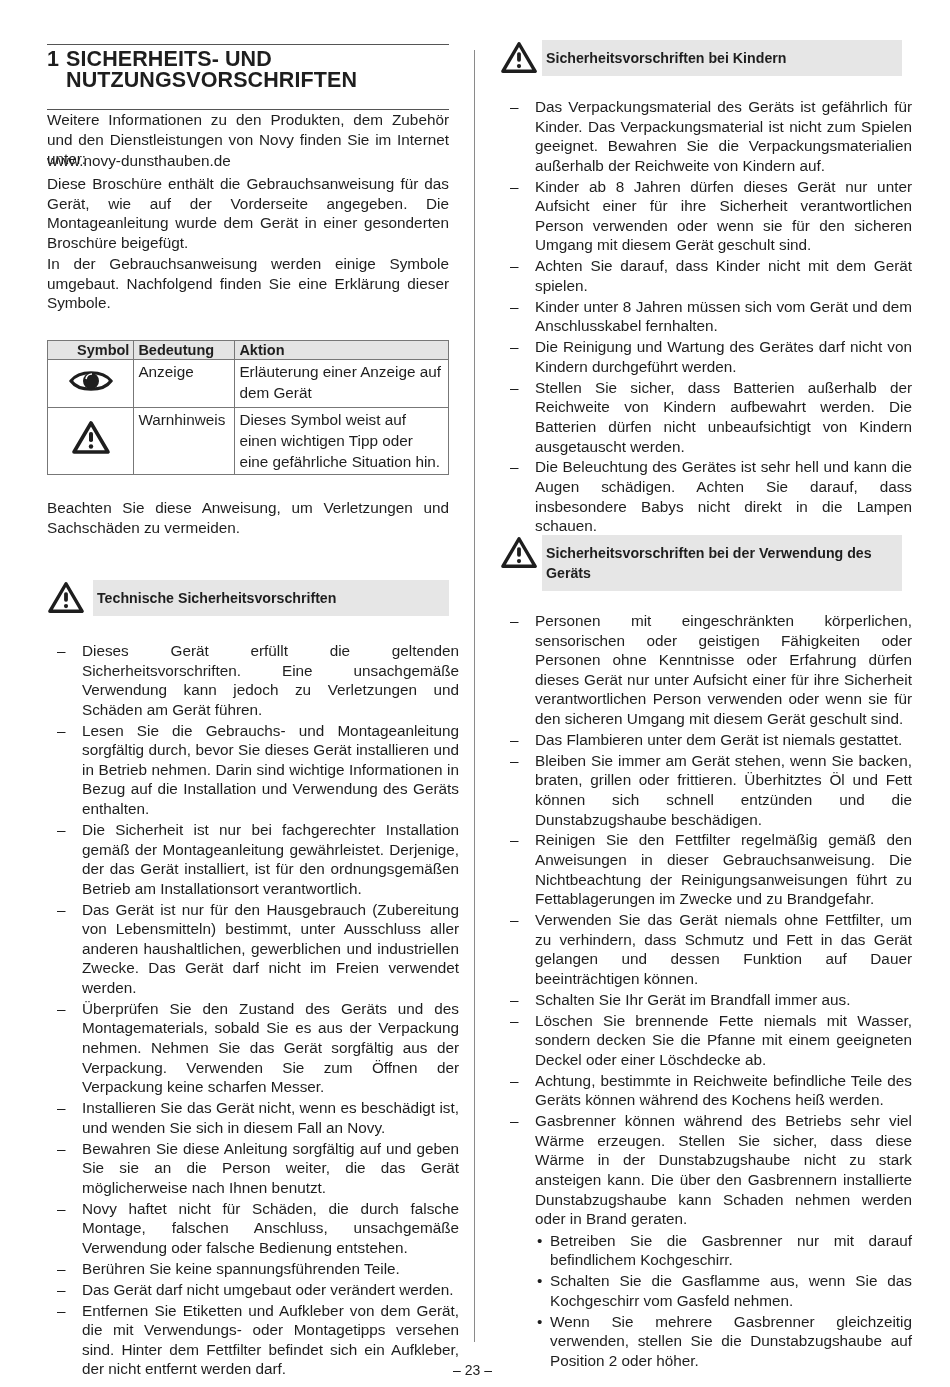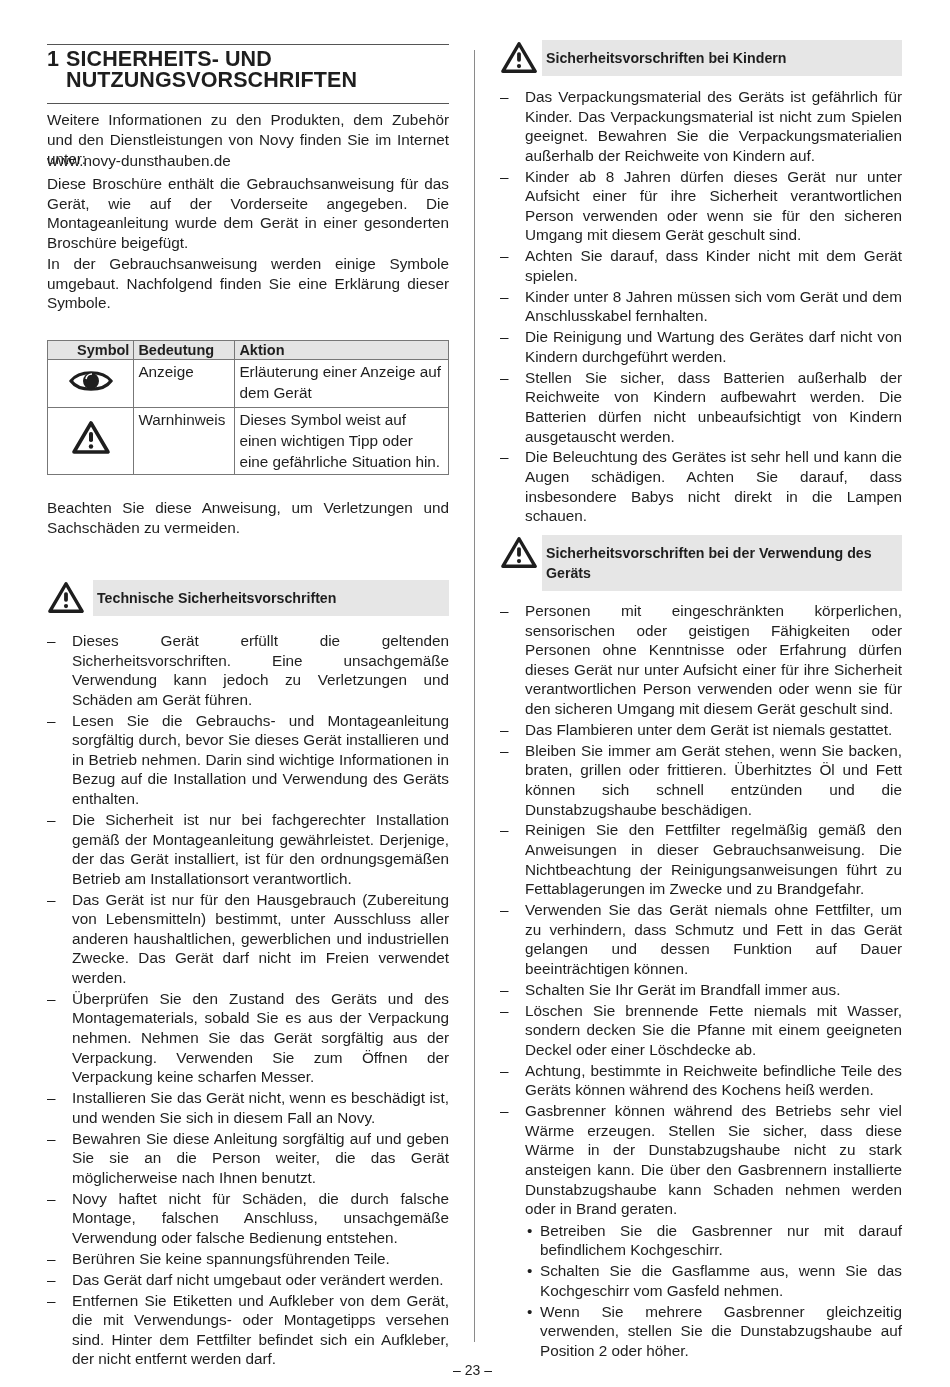--- a/index.html
+++ b/index.html
@@ -5,41 +5,41 @@
   html, body { margin: 0; padding: 0; background: #ffffff; }
   body {
     width: 950px; height: 1387px; position: relative; overflow: hidden;
     font-family: "Liberation Sans", sans-serif; color: #1e1e1e;
   }
   .col { position: absolute; top: 0; }
   .col-left { left: 47px; width: 402px; }
   .col-right { left: 500px; width: 402px; }
   .divider { position: absolute; left: 474px; top: 50px; width: 1px; height: 1292px; background: #8a8a8a; }
 
-  .h1-wrap { position: absolute; left: 0; top: 44px; width: 402px; border-top: 1px solid #555; border-bottom: 1px solid #555; padding: 4px 0 12px 0; }
+  .h1-wrap { position: absolute; left: 0; top: 44px; width: 402px; border-top: 1px solid #555; border-bottom: 1px solid #555; padding: 4px 0 18px 0; }
   .h1 { font-size: 21.5px; font-weight: bold; line-height: 21px; letter-spacing: 0.1px; }
   .h1 .num { display: inline-block; width: 19px; }
   .h1 .l2 { padding-left: 19px; display: block; }
 
   .p { position: absolute; left: 0; width: 402px; font-size: 15.3px; line-height: 19.6px; text-align: justify; }
   .p.url { text-align: left; }
 
   table.sym { position: absolute; left: 0; top: 340px; width: 402px; border-collapse: collapse; font-size: 15.3px; }
   table.sym th, table.sym td { border: 1px solid #777; vertical-align: top; padding: 1px 4px 2px 4px; line-height: 21px; }
   table.sym th { background: #e4e4e4; font-family: "Liberation Sans Narrow", "Liberation Sans", sans-serif; font-weight: bold; text-align: left; font-size: 14.5px; line-height: 18px; padding: 0 4px; }
   table.sym th.c1 { text-align: left; padding-left: 29px; }
   table.sym td.c1 { width: 64px; text-align: center; vertical-align: middle; }
   table.sym tr.row1 td { height: 44px; }
   table.sym tr.row2 td { height: 56px; }
 
   .sect { position: absolute; left: 0; width: 402px; }
   .sect .icon { position: absolute; left: 0; top: 0; width: 38px; height: 36px; }
   .sect .bar { position: absolute; left: 46px; right: 0; top: 0; background: #e6e6e6; font-weight: bold; font-size: 14.2px; line-height: 20px; padding: 8px 8px 8px 4px; }
 
-  ul.dash { position: absolute; left: 0; width: 402px; margin: 0; padding: 0; list-style: none; font-size: 15.3px; line-height: 19.6px; }
+  ul.dash { position: absolute; left: 0; width: 402px; margin: 10px; padding: 0; list-style: none; font-size: 15.3px; line-height: 19.6px; }
   ul.dash > li { position: relative; padding-left: 25px; text-align: justify; margin-bottom: 1.3px; }
   ul.dash > li::before { content: "\2013"; position: absolute; left: 0; top: 0; }
   ul.dots { list-style: none; margin: 2px 0 0 0; padding: 0; }
   ul.dots li { position: relative; padding-left: 15px; margin-left: 0; margin-bottom: 1.3px; }
   ul.dots li::before { content: "\2022"; position: absolute; left: 2px; top: 0; }
 
   .pagenum { position: absolute; left: 0; width: 945px; top: 1362px; text-align: center; font-size: 14px; }
 </style>
 </head>
 <body>

